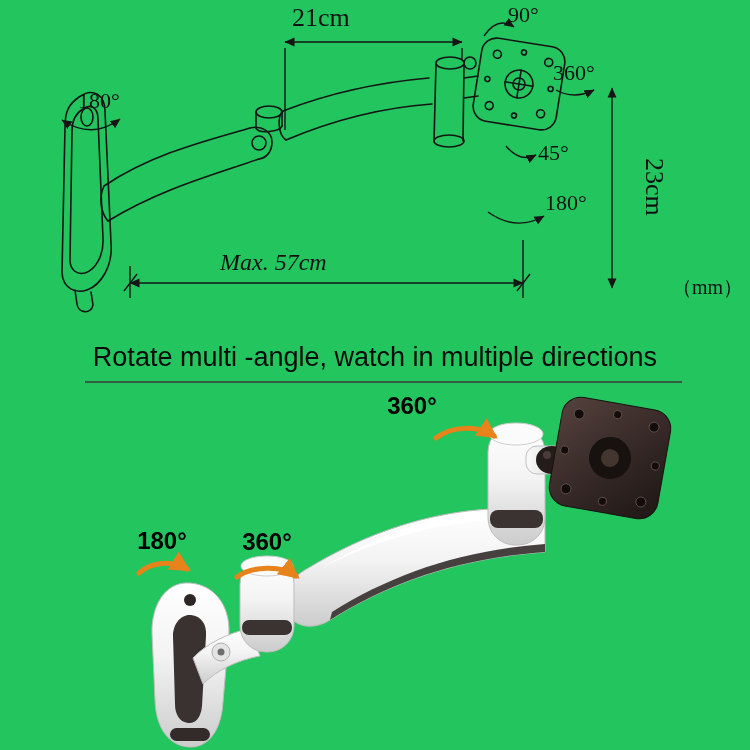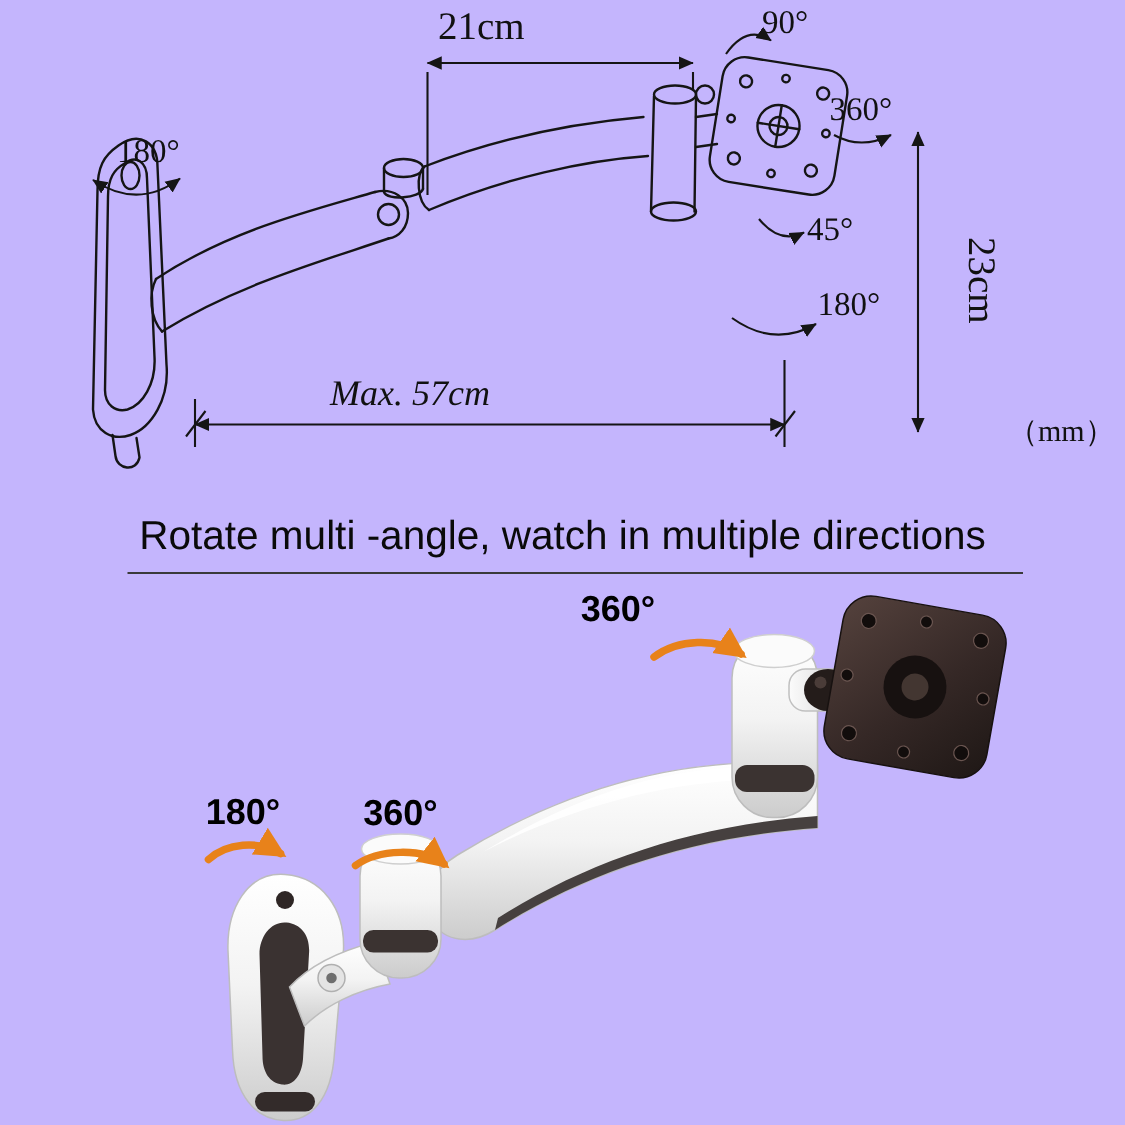--- a/index.html
+++ b/index.html
@@ -1,17 +1,17 @@
 <!DOCTYPE html>
 <html><head>
 <meta charset="utf-8">
 <style>
   html,body{margin:0;padding:0;background:#ffffff;}
   .canvas{
-    width:750px;height:750px;background:#c4b5fd;overflow:hidden;
+    width:750px;height:750px;background:#22c55e;overflow:hidden;
     font-family:"Liberation Sans",sans-serif;position:relative;
   }
   svg{display:block;}
   .line-art{stroke:#151515;fill:none;stroke-width:1.6;stroke-linecap:round;stroke-linejoin:round;}
   .dim-line{stroke:#151515;stroke-width:1.4;fill:none;}
   .dimtext{font-family:"Liberation Serif",serif;font-size:26px;fill:#111;}
   .dimtext.sm{font-size:22px;}
   .dimtext.xs{font-size:20px;}
   .dimtext.italic{font-style:italic;font-size:24px;}
   .angle-label{font-family:"Liberation Sans",sans-serif;font-weight:bold;font-size:24px;fill:#000;}

